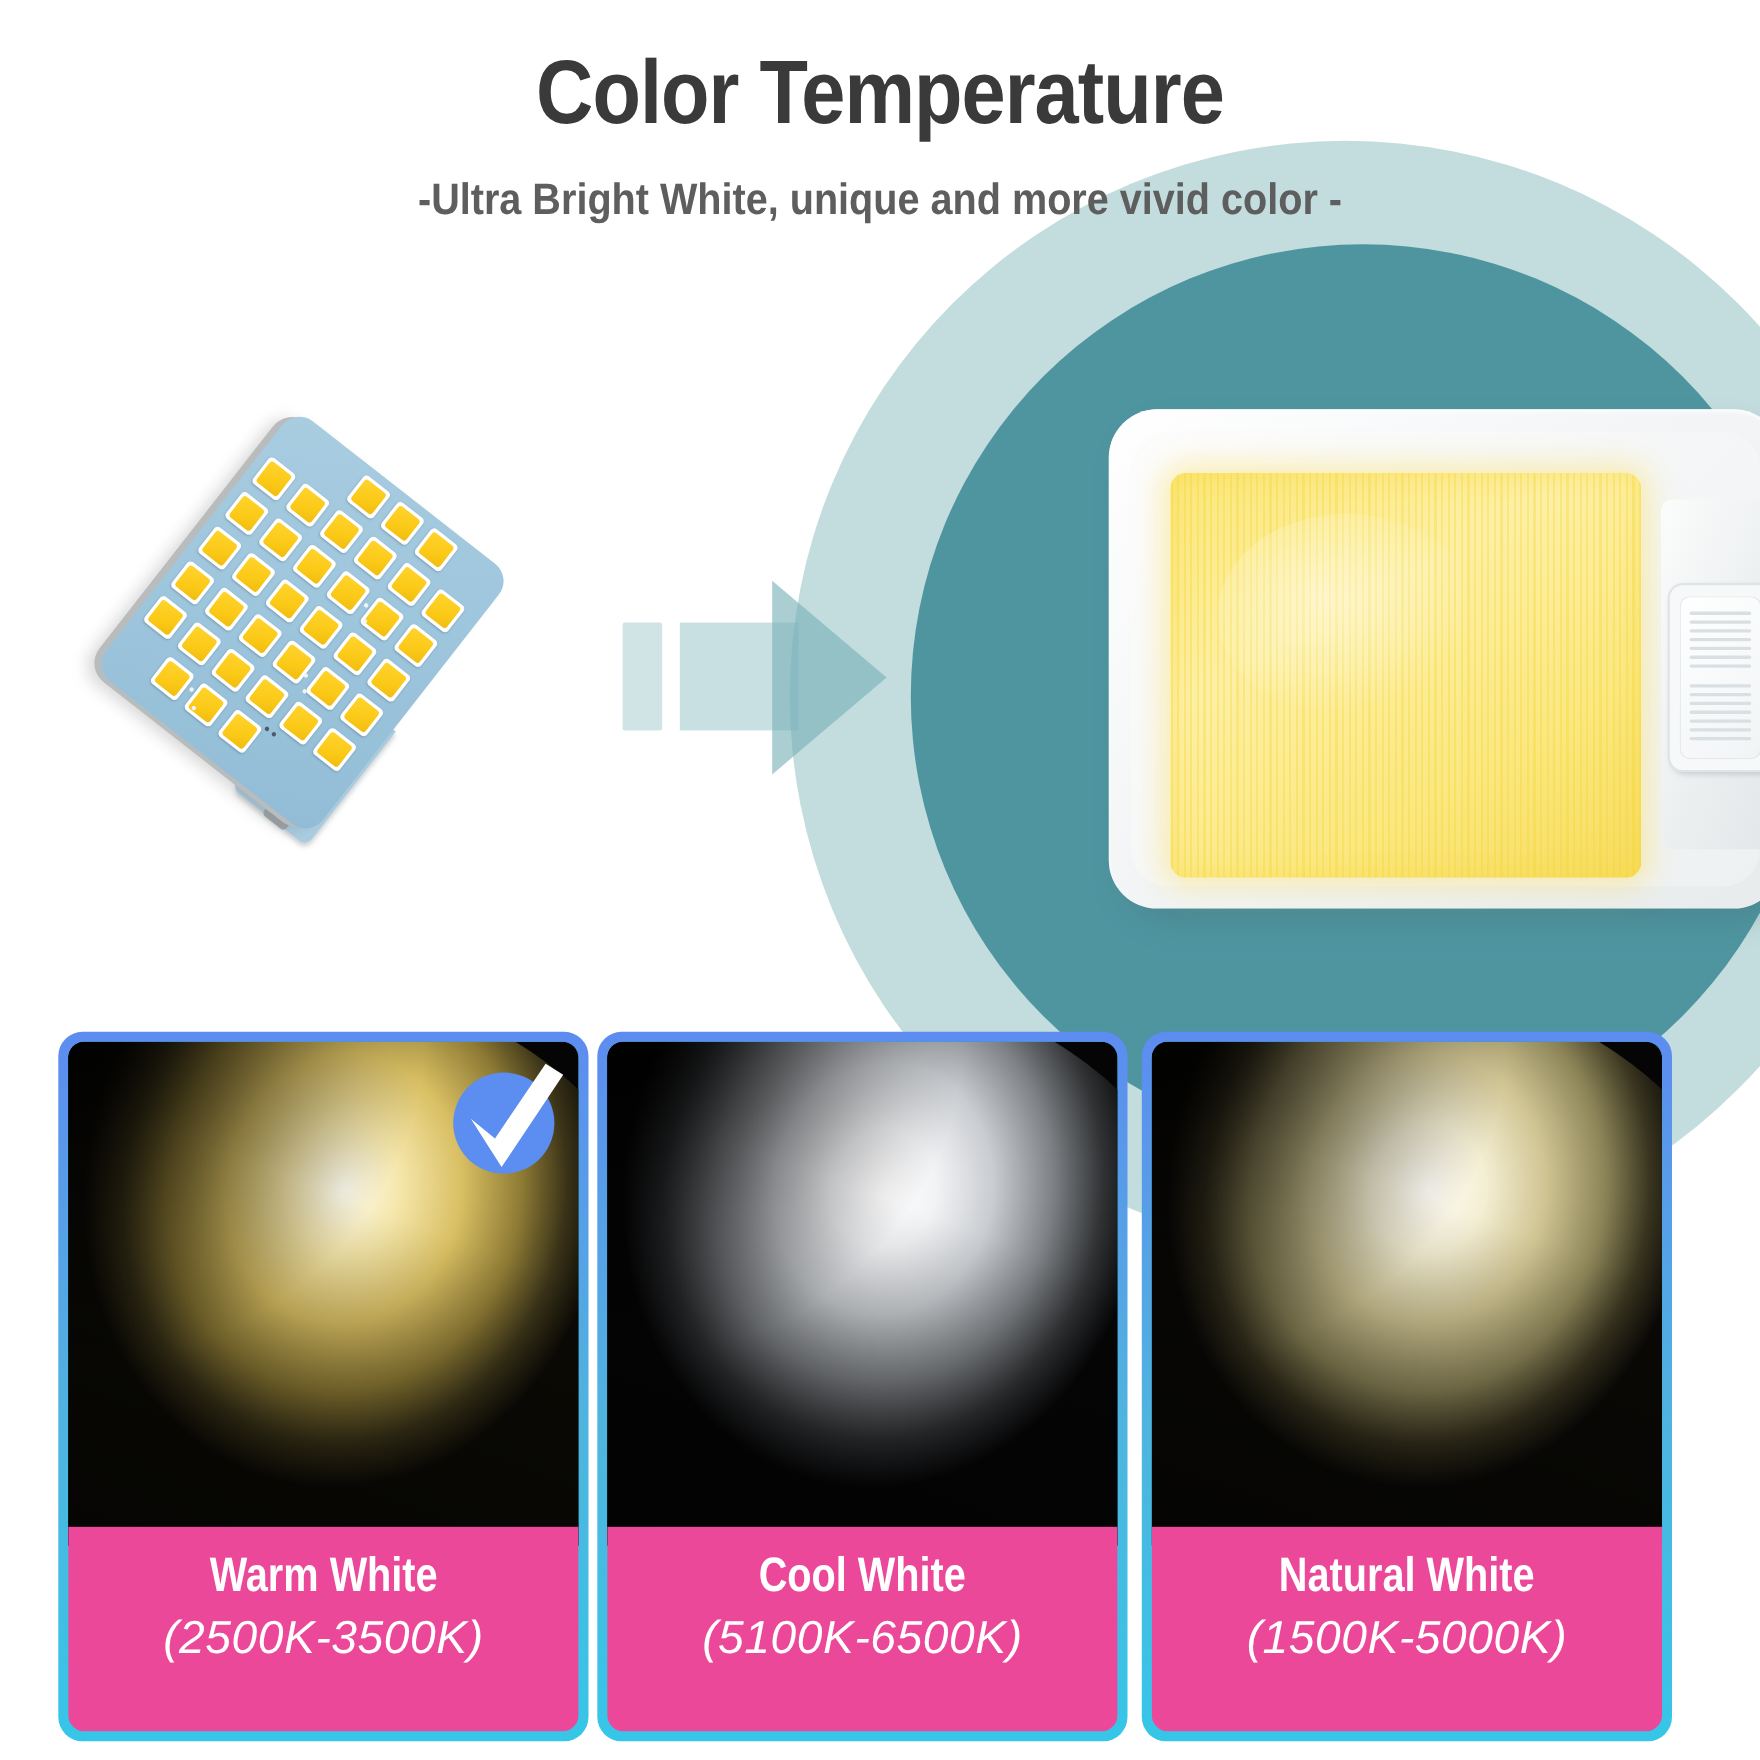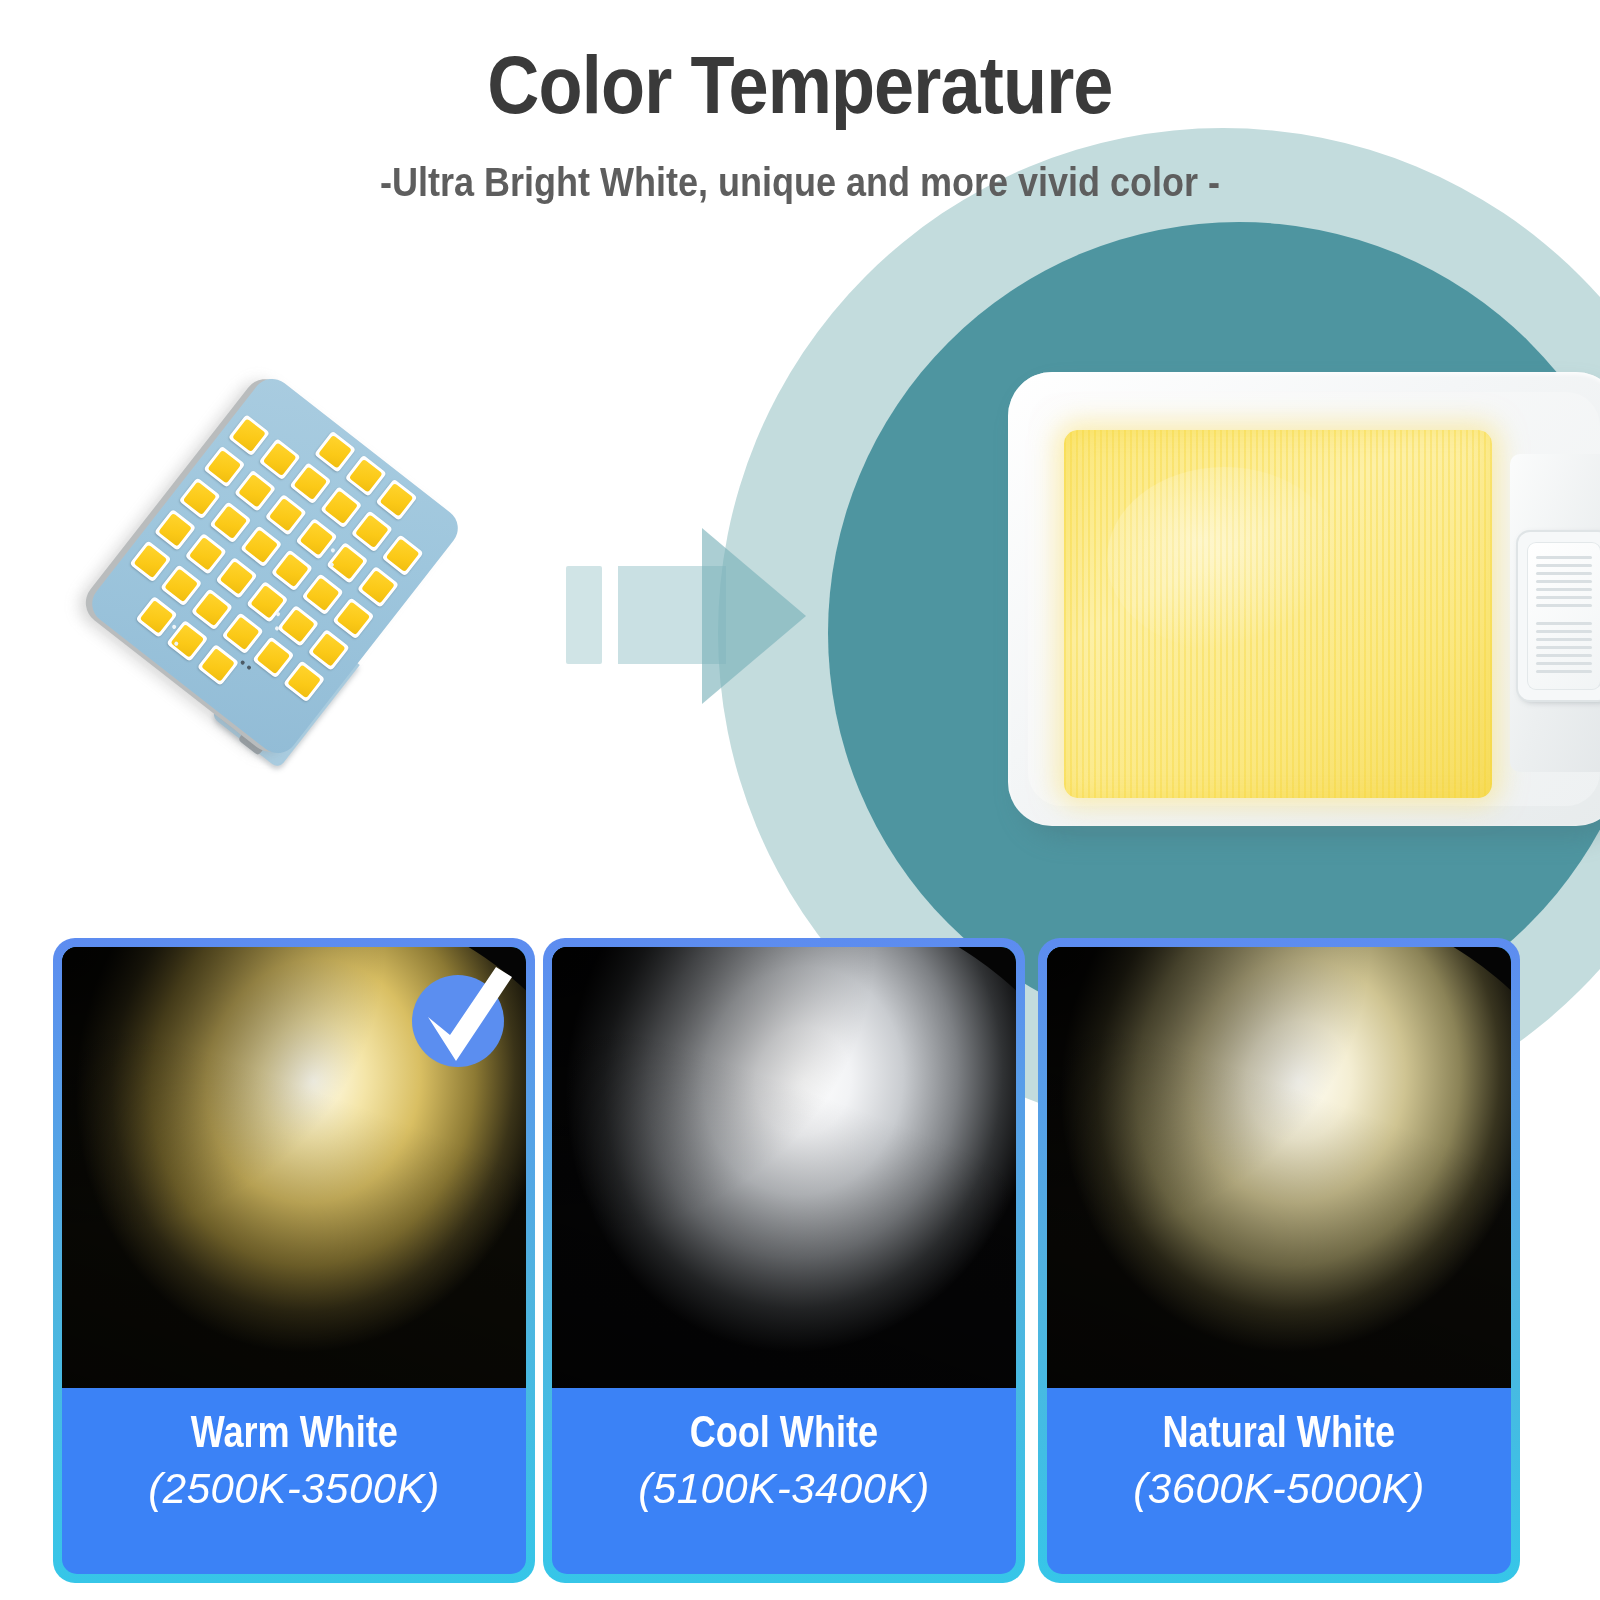--- a/index.html
+++ b/index.html
@@ -197,21 +197,21 @@
     position:absolute;left:0;top:0;width:100%;height:100%;
     background:radial-gradient(ellipse 120% 110% at 0% 0%,rgba(0,0,0,0.85) 0%,rgba(0,0,0,0) 58%);
   }
   .photo-dark-bl{
     position:absolute;left:0;top:0;width:100%;height:100%;
     background:linear-gradient(200deg,rgba(0,0,0,0) 35%,rgba(0,0,0,0.55) 100%);
   }
 
   .label-pane{
     position:absolute;left:0;bottom:0;width:100%;height:186px;
-    background:#3b82f6;
+    background:#ec4899;
     display:flex;flex-direction:column;align-items:center;justify-content:flex-start;
     padding-top:22px;box-sizing:border-box;
   }
   .label-name{
     font-size:44px;font-weight:bold;color:#ffffff;line-height:1;
     transform:scaleX(0.82);transform-origin:50% 50%;white-space:nowrap;
   }
   .label-kelvin{
     margin-top:14px;font-size:42px;color:#ffffff;line-height:1;
     white-space:nowrap;letter-spacing:0.5px;font-style:italic;
@@ -451,33 +451,33 @@
 
     <div class="card c2">
       <div class="card-inner">
         <div class="photo">
           <div class="beam beam-cool"></div>
           <div class="photo-dark-tl"></div>
           <div class="photo-dark-bl"></div>
         </div>
         <div class="label-pane">
           <div class="label-name">Cool White</div>
-          <div class="label-kelvin">(5100K-3400K)</div>
+          <div class="label-kelvin">(5100K-6500K)</div>
         </div>
       </div>
     </div>
 
     <div class="card c3">
       <div class="card-inner">
         <div class="photo">
           <div class="beam beam-natural"></div>
           <div class="photo-dark-tl"></div>
           <div class="photo-dark-bl"></div>
         </div>
         <div class="label-pane">
           <div class="label-name">Natural White</div>
-          <div class="label-kelvin">(3600K-5000K)</div>
+          <div class="label-kelvin">(1500K-5000K)</div>
         </div>
       </div>
     </div>
 
   </div>
 </div>
 
 </body></html>

